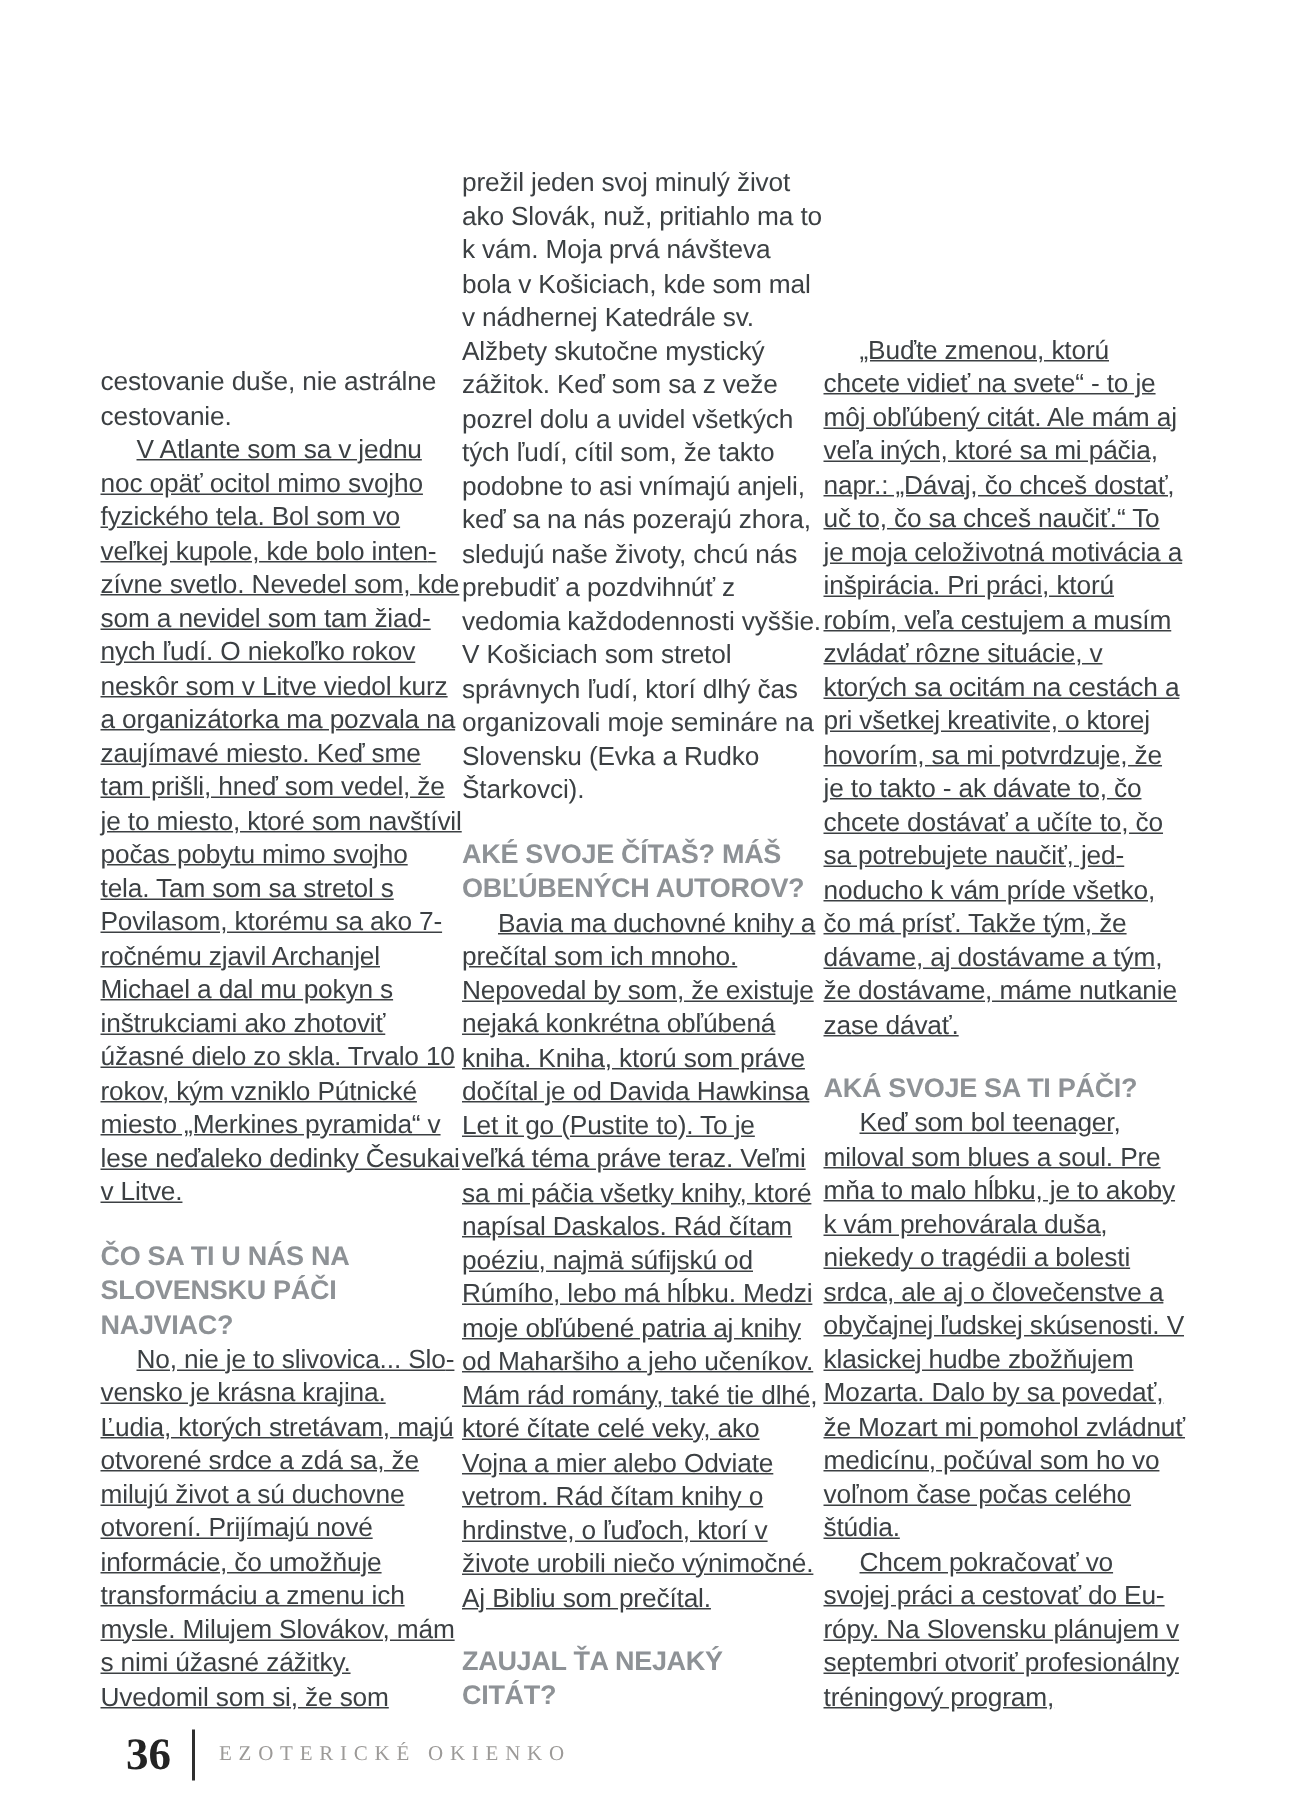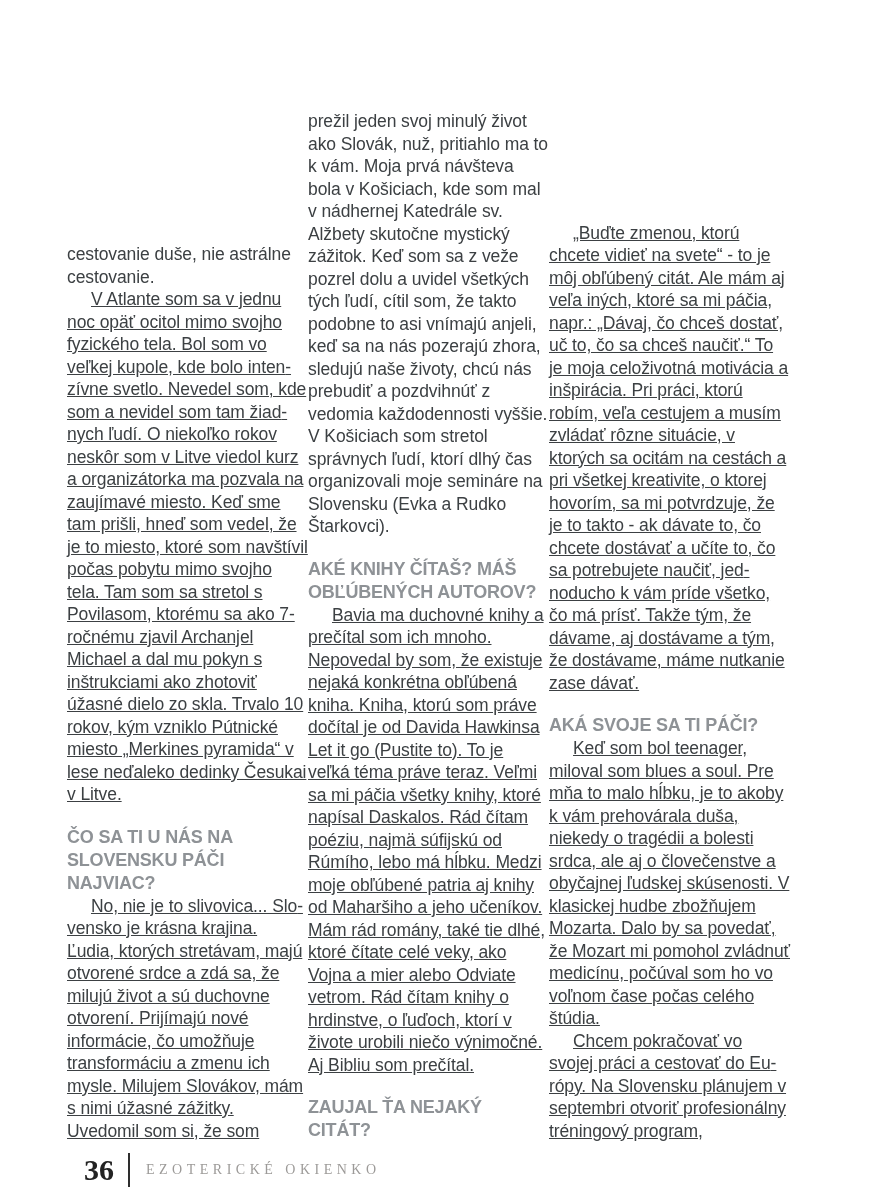--- a/index.html
+++ b/index.html
@@ -77,21 +77,21 @@
 
     <div class="col">
       <p class="bp">cestovanie duše, nie astrálne cestovanie.</p>
       <p class="bp indent">V Atlante som sa v jednu noc opäť ocitol mimo svojho fyzického tela. Bol som vo veľkej kupole, kde bolo inten­zívne svetlo. Nevedel som, kde som a nevidel som tam žiad­nych ľudí. O niekoľko rokov neskôr som v Litve viedol kurz a organizátorka ma pozvala na zaujímavé miesto. Keď sme tam prišli, hneď som vedel, že je to miesto, ktoré som navštívil počas pobytu mimo svojho tela. Tam som sa stretol s Povilasom, ktorému sa ako 7-ročnému zjavil Archanjel Michael a dal mu pokyn s inštrukciami ako zhotoviť úžasné dielo zo skla. Trvalo 10 rokov, kým vzniklo Pútnické miesto „Merkines pyramida“ v lese neďaleko dedinky Česukai v Litve.</p>
       <h3 class="qh">ČO SA TI U NÁS NA SLOVEN­SKU PÁČI NAJVIAC?</h3>
       <p class="bp indent">No, nie je to slivovica... Slo­vensko je krásna krajina. Ľudia, ktorých stretávam, majú otvo­rené srdce a zdá sa, že milujú život a sú duchovne otvorení. Prijímajú nové informácie, čo umožňuje transformáciu a zmenu ich mysle. Milujem Slo­vákov, mám s nimi úžasné zá­žitky. Uvedomil som si, že som</p>
     </div>
 
     <div class="col">
       <p class="bp">prežil jeden svoj minulý život ako Slovák, nuž, pritiahlo ma to k vám. Moja prvá návšteva bola v Košiciach, kde som mal v nádhernej Katedrále sv. Alžbety skutočne mystický zážitok. Keď som sa z veže pozrel dolu a uvidel všetkých tých ľudí, cítil som, že takto podobne to asi vnímajú anjeli, keď sa na nás pozerajú zhora, sledujú naše životy, chcú nás prebudiť a pozdvihnúť z vedomia každodennosti vyššie. V Košiciach som stretol správnych ľudí, ktorí dlhý čas organizovali moje semináre na Slovensku (Evka a Rudko Štarkovci).</p>
-      <h3 class="qh">AKÉ KNIHY ČÍTAŠ? MÁŠ OB­ĽÚBENÝCH AUTOROV?</h3>
+      <h3 class="qh">AKÉ SVOJE ČÍTAŠ? MÁŠ OB­ĽÚBENÝCH AUTOROV?</h3>
       <p class="bp indent">Bavia ma duchovné knihy a prečítal som ich mnoho. Nepovedal by som, že existuje nejaká konkrétna obľúbená kniha. Kniha, ktorú som práve dočítal je od Davida Hawkin­sa Let it go (Pustite to). To je veľká téma práve teraz. Veľmi sa mi páčia všetky knihy, ktoré napísal Daskalos. Rád čítam poéziu, najmä súfijskú od Rúmího, lebo má hĺbku. Medzi moje obľúbené patria aj knihy od Maharšiho a jeho učeníkov. Mám rád romány, také tie dlhé, ktoré čítate celé veky, ako Vojna a mier alebo Od­viate vetrom. Rád čítam knihy o hrdinstve, o ľuďoch, ktorí v živote urobili niečo výnimoč­né. Aj Bibliu som prečítal.</p>
       <h3 class="qh">ZAUJAL ŤA NEJAKÝ CITÁT?</h3>
     </div>
 
     <div class="col">
       <p class="bp indent">„Buďte zmenou, ktorú chcete vidieť na svete“ - to je môj obľúbený citát. Ale mám aj veľa iných, ktoré sa mi páčia, napr.: „Dávaj, čo chceš dostať, uč to, čo sa chceš naučiť.“ To je moja celoži­votná motivácia a inšpirácia. Pri práci, ktorú robím, veľa cestujem a musím zvládať rôzne situácie, v ktorých sa ocitám na cestách a pri všetkej kreativite, o ktorej hovorím, sa mi potvrdzuje, že je to takto - ak dávate to, čo chcete dostávať a učíte to, čo sa potrebujete naučiť, jed­noducho k vám príde všetko, čo má prísť. Takže tým, že dávame, aj dostávame a tým, že dostávame, máme nutka­nie zase dávať.</p>
       <h3 class="qh">AKÁ SVOJE SA TI PÁČI?</h3>
       <p class="bp indent">Keď som bol teenager, miloval som blues a soul. Pre mňa to malo hĺbku, je to ako­by k vám prehovárala duša, niekedy o tragédii a bolesti srdca, ale aj o človečenstve a obyčajnej ľudskej skúsenosti. V klasickej hudbe zbožňujem Mozarta. Dalo by sa povedať, že Mozart mi pomohol zvlád­nuť medicínu, počúval som ho vo voľnom čase počas celého štúdia.</p>
       <p class="bp indent">Chcem pokračovať vo svojej práci a cestovať do Eu­rópy. Na Slovensku plánujem v septembri otvoriť profesi­onálny tréningový program,</p>
     </div>

